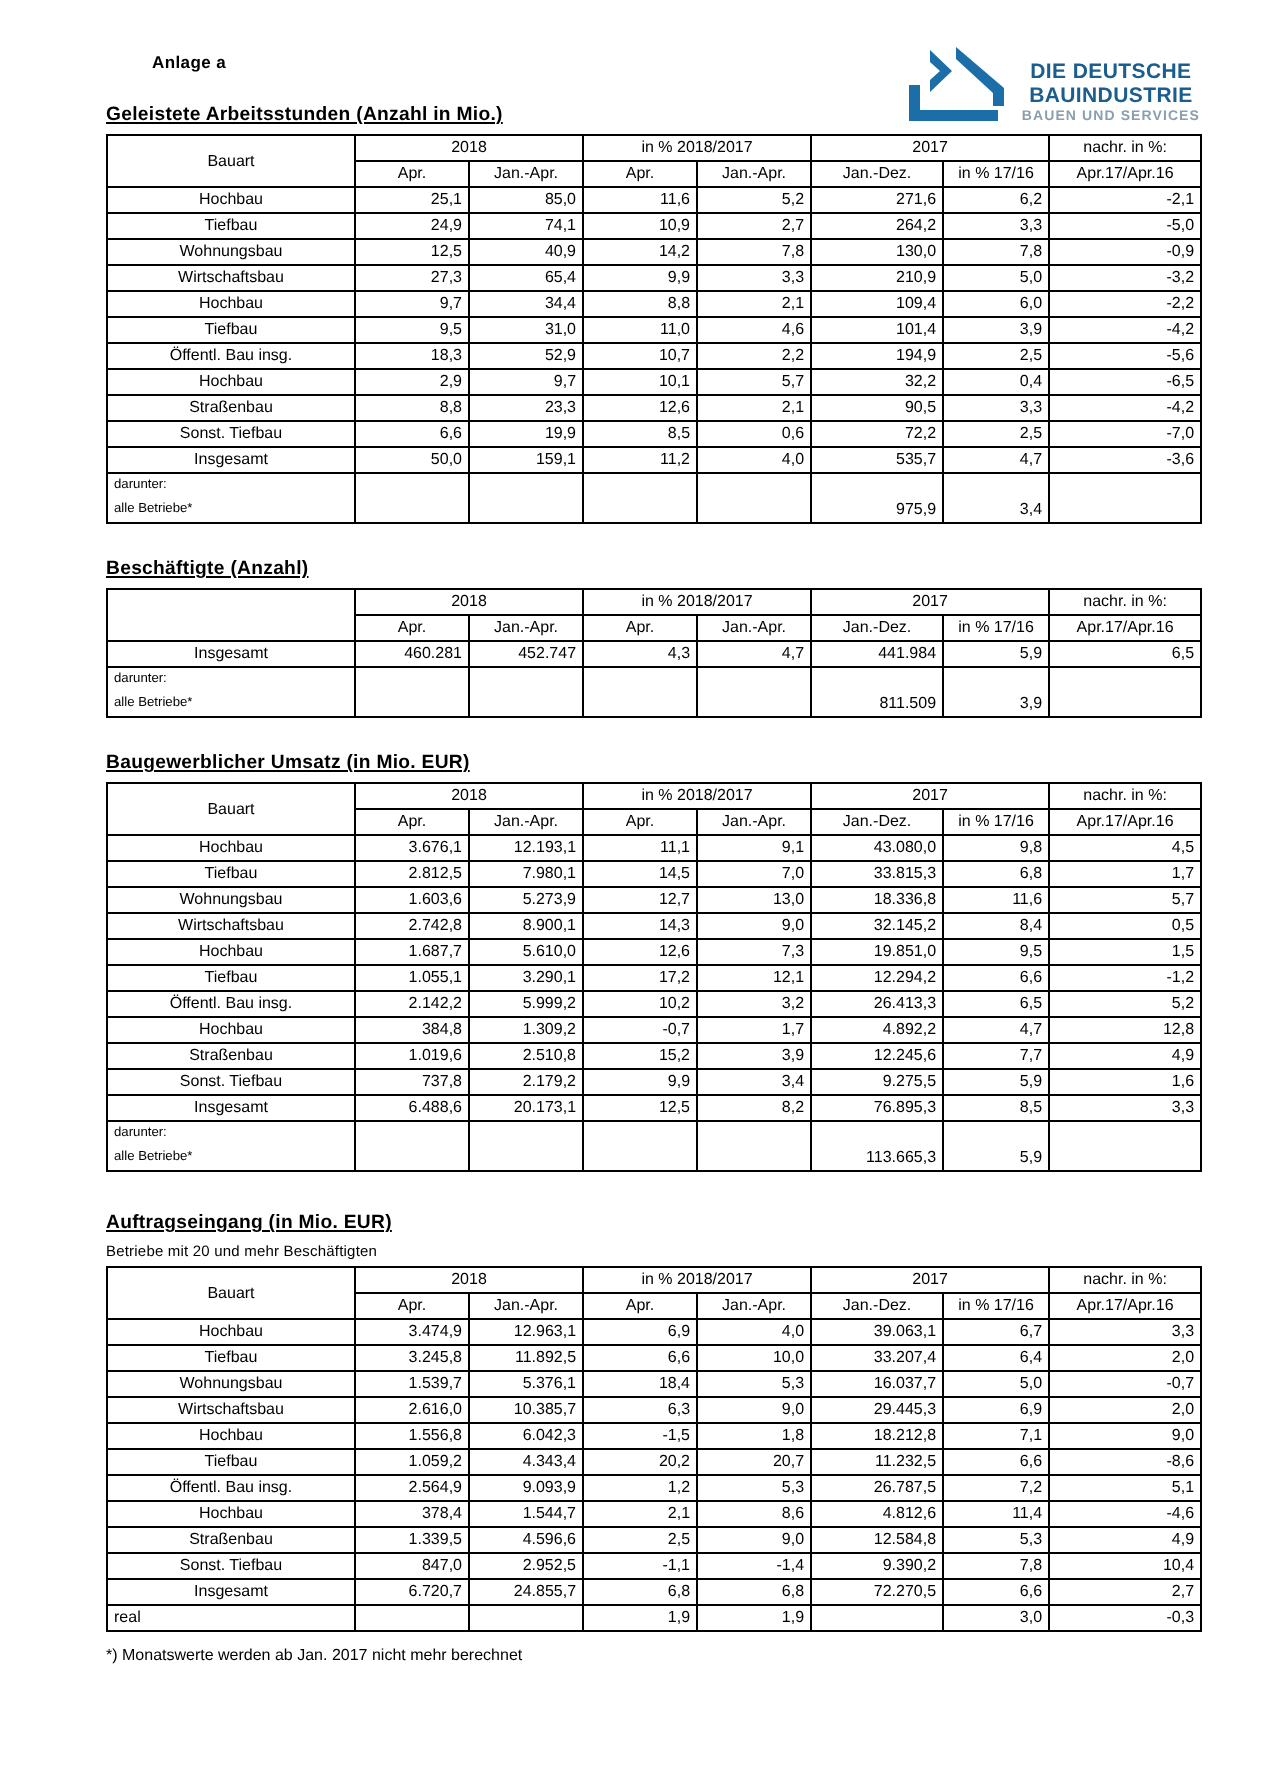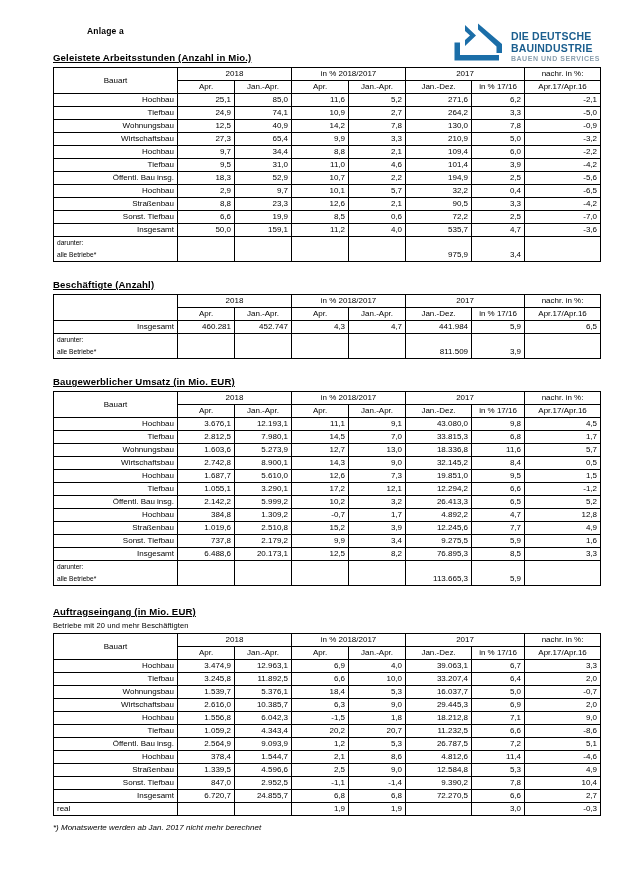--- a/index.html
+++ b/index.html
@@ -23,35 +23,35 @@
     padding: 0;
     box-sizing: border-box;
   }
 
   
   .header {
     position: relative;
     height: 52px;
     padding: 26px 33px 0 76px;
     box-sizing: border-box;
-    margin-left: 11px;
   }
   .anlage {
     font-size: 8.5px;
     font-weight: bold;
     letter-spacing: 0.2px;
     line-height: 10px;
   }
   .logo {
     position: absolute;
     right: 33px;
     top: 22px;
     display: flex;
     align-items: flex-start;
     gap: 4px;
+    text-align: center;
   }
   .logo-mark {
     width: 58px;
     height: 40px;
     flex: none;
     display: block;
   }
   .logo-text {
     padding-top: 9px;
   }
@@ -114,21 +114,21 @@
     text-align: center;
     font-size: 8px;
   }
   .c-label  { width: 124px; text-align: left; }
   .c-num    { width: 57px;  text-align: right; }
   .c-pct    { width: 57px;  text-align: right; }
   .c-dez    { width: 66px;  text-align: right; }
   .c-1716   { width: 53px;  text-align: right; }
   .c-nachr  { width: 76px;  text-align: right; }
 
-  td.lbl    { text-align: right; }
+  td.lbl    { text-align: center; }
   td.val    { text-align: right; }
   td.indent { padding-left: 13px; }
 
   
   .sep-left     { border-left-width: 1.6px !important; }
   .row-total td { border-top-width: 1.6px !important; border-bottom-width: 1.6px !important; }
   .row-darunter td { height: 10px; }
   .darunter-cell {
     font-size: 6.6px;
     line-height: 8.5px;
@@ -142,21 +142,20 @@
     vertical-align: bottom;
     padding-bottom: 1px;
   }
   .val-bottom { vertical-align: bottom; padding-bottom: 1px; margin-top: 32px; }
   td.bold-lbl { font-weight: bold; padding-left: 20px; }
 
   .footnotes {
     padding: 5px 23px 0 53px;
     font-size: 8px;
     line-height: 13px;
-    font-style: italic;
   }
   .footnotes div { white-space: nowrap; }
 </style>
 </head>
 <body>
 
 <div class="page">
 
   <div class="header">
     <div class="anlage">Anlage a</div>

